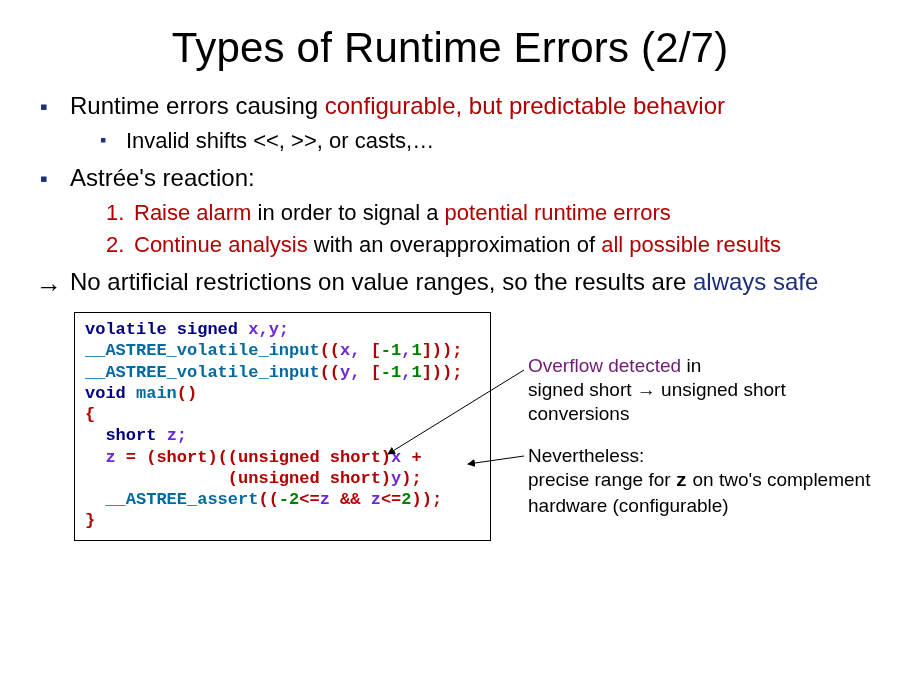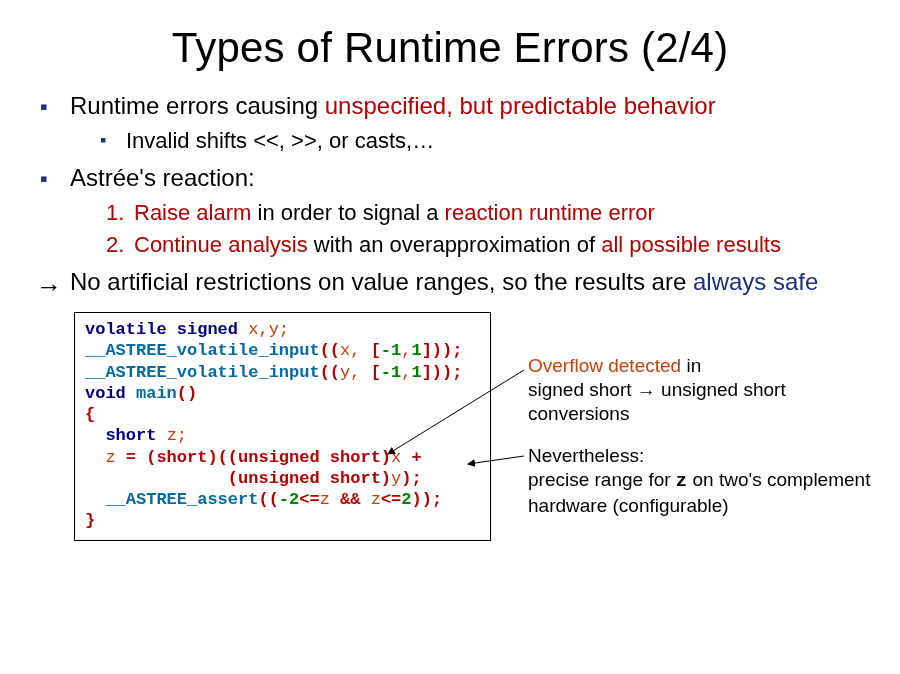--- a/index.html
+++ b/index.html
@@ -111,61 +111,61 @@
     font-family: "Courier New", monospace;
     font-size: 17px;
     line-height: 1.25;
     white-space: pre;
   }
   .kw     { color: #000080; font-weight: bold; }
   .func   { color: #0369a1; font-weight: bold; }
   .num    { color: #008000; font-weight: bold; }
   .br     { color: #b00000; font-weight: bold; }
   .op     { color: #b00000; font-weight: bold; }
-  .var    { color: #c2410c; font-weight: normal; text-align: center; }
+  .var    { color: #6d28d9; font-weight: bold; text-align: center; }
 
   .note {
     position: absolute;
     font-size: 19px;
     line-height: 1.25;
     width: 380px;
   }
-  .note .red { color: #c2410c; }
+  .note .red { color: #701a75; }
   .note1 { left: 490px; top: 42px; }
   .note2 { left: 490px; top: 132px; }
   code.inline { font-family: "Courier New", monospace; font-weight: bold; }
 
   svg.arrows {
     position: absolute;
     left: 0; top: 0;
     width: 900px; height: 260px;
     pointer-events: none;
   }
 </style>
 </head>
 <body>
 
 <div class="slide">
 
-  <div class="title">Types of Runtime Errors (2/4)</div>
+  <div class="title">Types of Runtime Errors (2/7)</div>
 
   <ul class="top">
 
     <li>
-      <span>Runtime errors causing </span><span class="red">unspecified, but predictable behavior</span>
+      <span>Runtime errors causing </span><span class="red">configurable, but predictable behavior</span>
       <ul class="sub">
         <li>Invalid shifts &lt;&lt;, &gt;&gt;, or casts,…</li>
       </ul>
     </li>
 
     <li>
       <span>Astrée's reaction:</span>
       <ol class="subnum">
         <li>
-          <span class="red">Raise alarm</span><span> in order to signal a </span><span class="red">reaction runtime error</span>
+          <span class="red">Raise alarm</span><span> in order to signal a </span><span class="red">potential runtime errors</span>
         </li>
         <li>
           <span class="red">Continue analysis </span><span>with an overapproximation of </span><span class="red">all possible results</span>
         </li>
       </ol>
     </li>
 
     <li class="arrow">
       <span>No artificial restrictions on value ranges, so the results are </span><span class="blue">always safe</span>
     </li>

